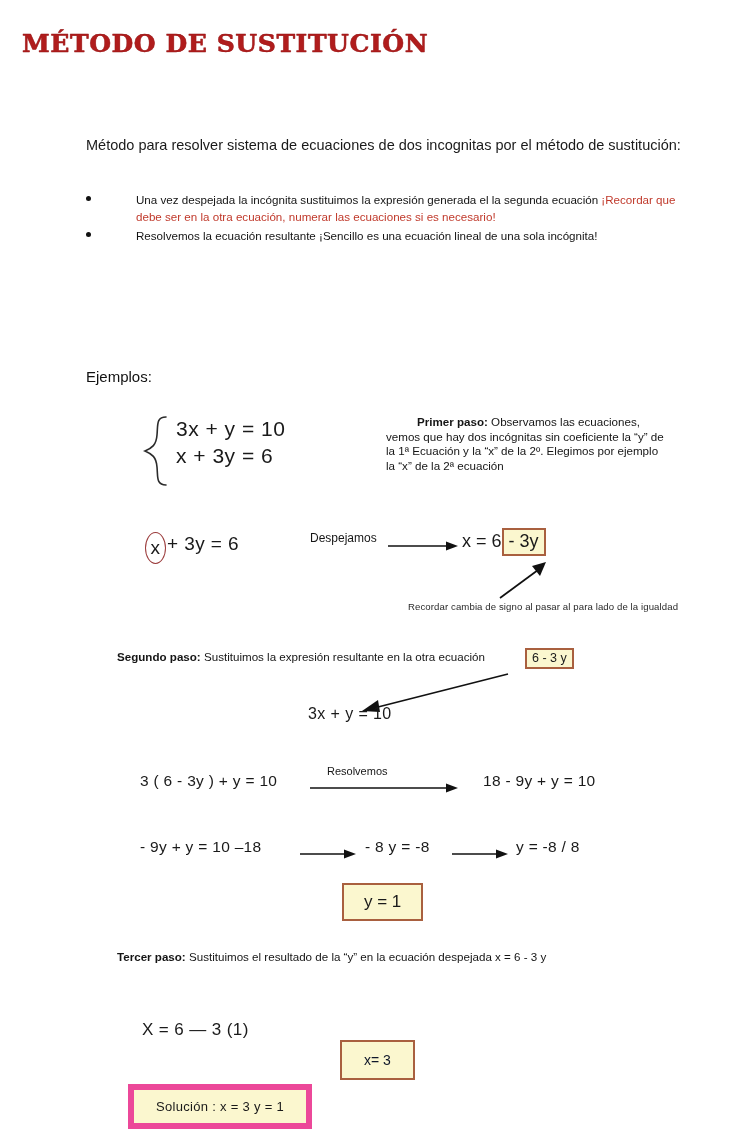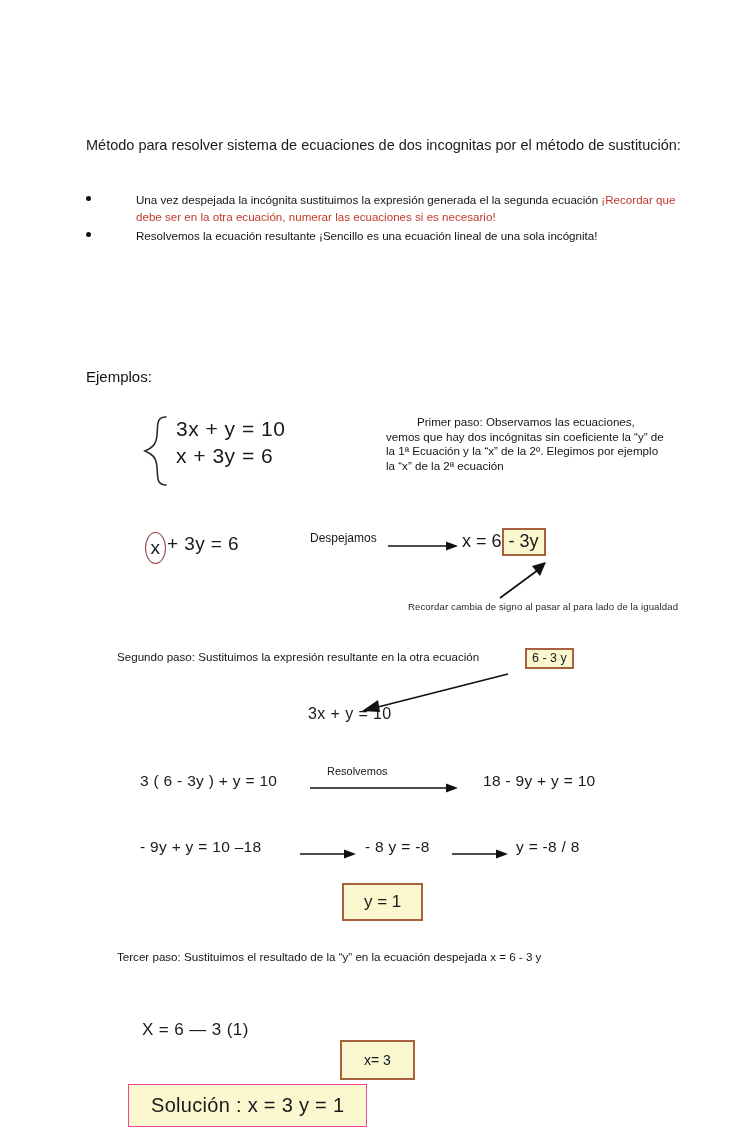--- a/index.html
+++ b/index.html
@@ -106,21 +106,21 @@
 
   
   #primer-paso {
     left: 386px;
     top: 415px;
     width: 278px;
     font-size: 11.6px;
     line-height: 14.6px;
     color: #151515;
   }
-  b { font-weight: normal; padding-left: 31px; }
+  b { font-weight: bold; padding-left: 31px; }
 
   
   #despeje-eq {
     left: 145px;
     top: 528px;
     font-size: 19px;
     color: #1a1a1a;
     letter-spacing: .4px;
   }
   .ellipse-x {
@@ -245,33 +245,34 @@
     border: 2px solid #a9603f;
     padding: 10px 22px;
     font-size: 14px;
     color: #0f172a;
     margin-top: 32px;
   }
   #sol-box {
     left: 128px;
     top: 1084px;
     background: #fbf7cf;
-    border: 1px solid #ec4899;
+    border: 6px solid #ec4899;
     padding: 9px 22px;
-    font-size: 20px;
+    font-size: 13px;
     color: #1a1a1a;
     letter-spacing: .3px;
   }
 
   svg.arrow { position: absolute; overflow: visible; }
 </style>
 </head>
 <body>
 
 <div class="abs" id="title-block">
+  <div class="title-line">MÉTODO DE SUSTITUCIÓN</div>
 </div>
 
 <div class="abs" id="intro">Método para resolver sistema de ecuaciones de dos incognitas por el método de sustitución:</div>
 
 <div class="abs" id="bullets">
 
 
   <div class="bullet-row">
     <span class="bullet-dot"></span>
     <span>Una vez despejada la incógnita sustituimos la expresión generada el la segunda ecuación </span><span class="red">¡Recordar que debe ser en la otra ecuación, numerar las ecuaciones si es necesario!</span>

